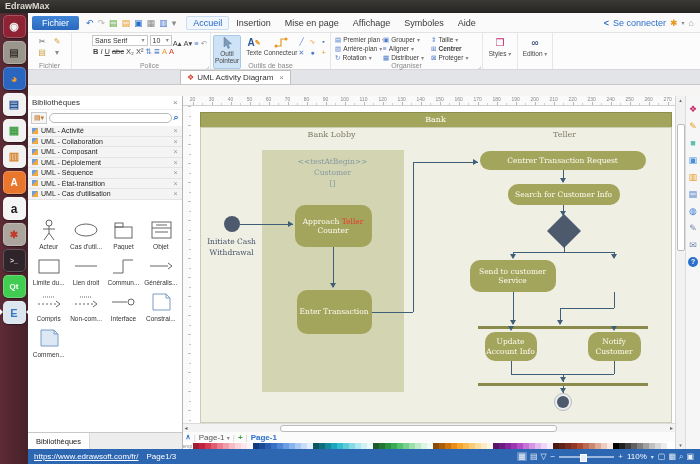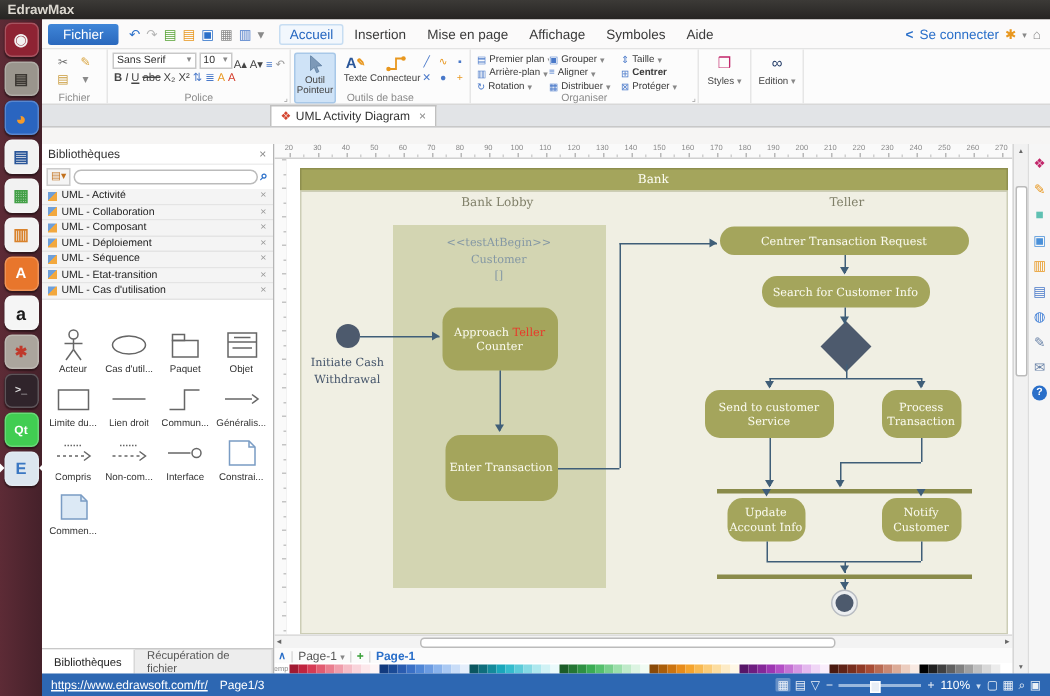--- a/index.html
+++ b/index.html
@@ -33,21 +33,21 @@
   .connect{margin-left:auto;display:flex;align-items:center;margin-right:6px;color:#2a6fc9;}
   .connect span{margin-left:4px;}
   
   .ribbon{height:36px;background:#fcfcfc;border-bottom:1px solid #d8d8d8;display:flex;}
   .rgroup{position:relative;border-right:1px solid #e6e6e6;box-sizing:border-box;height:100%;}
   .rlabel{position:absolute;bottom:0;left:0;width:100%;text-align:center;font-size:7px;color:#8a8a8a;}
   .rlaunch{position:absolute;bottom:0;right:1px;font-size:6px;color:#9a9a9a;}
   .g-fichier{width:44px;}
   .g-fichier .ricons{display:flex;flex-wrap:wrap;width:34px;margin:3px auto 0;justify-content:center;}
   .g-fichier .ricons span{width:15px;height:11px;text-align:center;font-size:8px;line-height:11px;}
-  .g-police{width:122px;padding:2px 2px 0 3px;box-sizing:border-box;}
+  .g-police{width:122px;padding:2px 2px 0 3px;box-sizing:border-box;margin-left:17px;}
   .prow1{display:flex;align-items:center;height:11px;}
   .fontsel,.sizesel{border:1px solid #c8c8c8;background:#fff;font-size:7px;height:9px;line-height:9px;display:flex;
                     justify-content:space-between;padding:0 2px;color:#333;}
   .fontsel{width:52px;} .sizesel{width:17px;margin-left:2px;}
   .dd{color:#888;font-size:6px;}
   .prow1 .iconset span,.prow2 span{font-size:7.5px;margin:0 1px;color:#444;line-height:10px;}
   .prow2{display:flex;align-items:center;height:11px;}
   .b{font-weight:bold}.i{font-style:italic}.u{text-decoration:underline}.st{text-decoration:line-through}
   .g-base{width:120px;display:flex;padding:2px 1px 0 2px;box-sizing:border-box;}
   .bigbtn{width:27px;display:flex;flex-direction:column;align-items:center;font-size:6.5px;color:#444;line-height:7px;text-align:center;}
@@ -536,21 +536,20 @@
                 <svg width="30" height="24" viewBox="0 0 30 24">
                   <path d="M7 4 h13 l4 4 v12 h-17 z" stroke="#7a9cc4" fill="#dce9f5"></path>
                   <path d="M20 4 v4 h4" stroke="#7a9cc4" fill="none"></path>
                 </svg>
               </span>
               <div class="stlabel">Commen...</div>
             </div>
           </div>
         <div class="lib-tabs">
             <span class="lib-tab active">Bibliothèques</span>
-            <span class="lib-tab">Récupération de fichier</span>
           </div>
       </div>
 
       <div class="canvascol">
         <div class="hruler">
             <span class="num" style="left: 10px;">20</span>
             <span class="tick" style="left: 10px;"></span>
             <span class="mtick" style="left: 19.5px;"></span>
             <span class="num" style="left: 29px;">30</span>
             <span class="tick" style="left: 29px;"></span>
@@ -692,24 +691,20 @@
                 <div><span>Centrer Transaction Request</span></div>
               </div>
               <div class="n-box n-pill" style="left: 325px; top: 78px; width: 112px; height: 21px;">
                 <div><span>Search for Customer Info</span></div>
               </div>
               <div class="n-diamond" style="width: 24px; height: 24px; left: 369px; top: 113px;"></div>
               <div class="n-box" style="left: 287px; top: 154px; width: 86px; height: 32px;">
                 <div><span>Send to customer</span></div>
                 <div><span>Service</span></div>
               </div>
-              <div class="n-box" style="left: 405px; top: 154px; width: 53px; height: 32px;">
-                <div><span>Process</span></div>
-                <div><span>Transaction</span></div>
-              </div>
               <div class="n-bar" style="left: 295px; top: 220px; width: 170px; height: 3px;"></div>
               <div class="n-box" style="left: 302px; top: 226px; width: 52px; height: 29px;">
                 <div><span>Update</span></div>
                 <div><span>Account Info</span></div>
               </div>
               <div class="n-box" style="left: 405px; top: 226px; width: 53px; height: 29px;">
                 <div><span>Notify</span></div>
                 <div><span>Customer</span></div>
               </div>
               <div class="n-bar" style="left: 295px; top: 277px; width: 170px; height: 3px;"></div>

